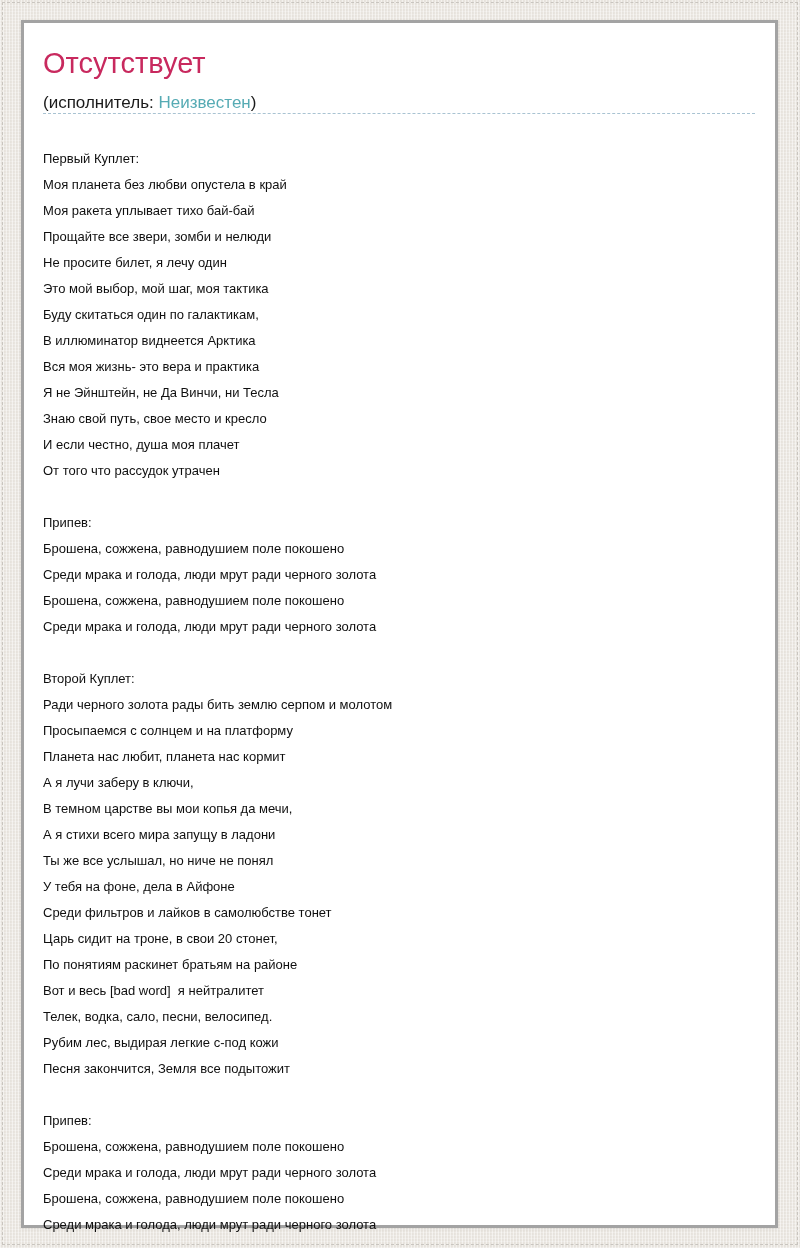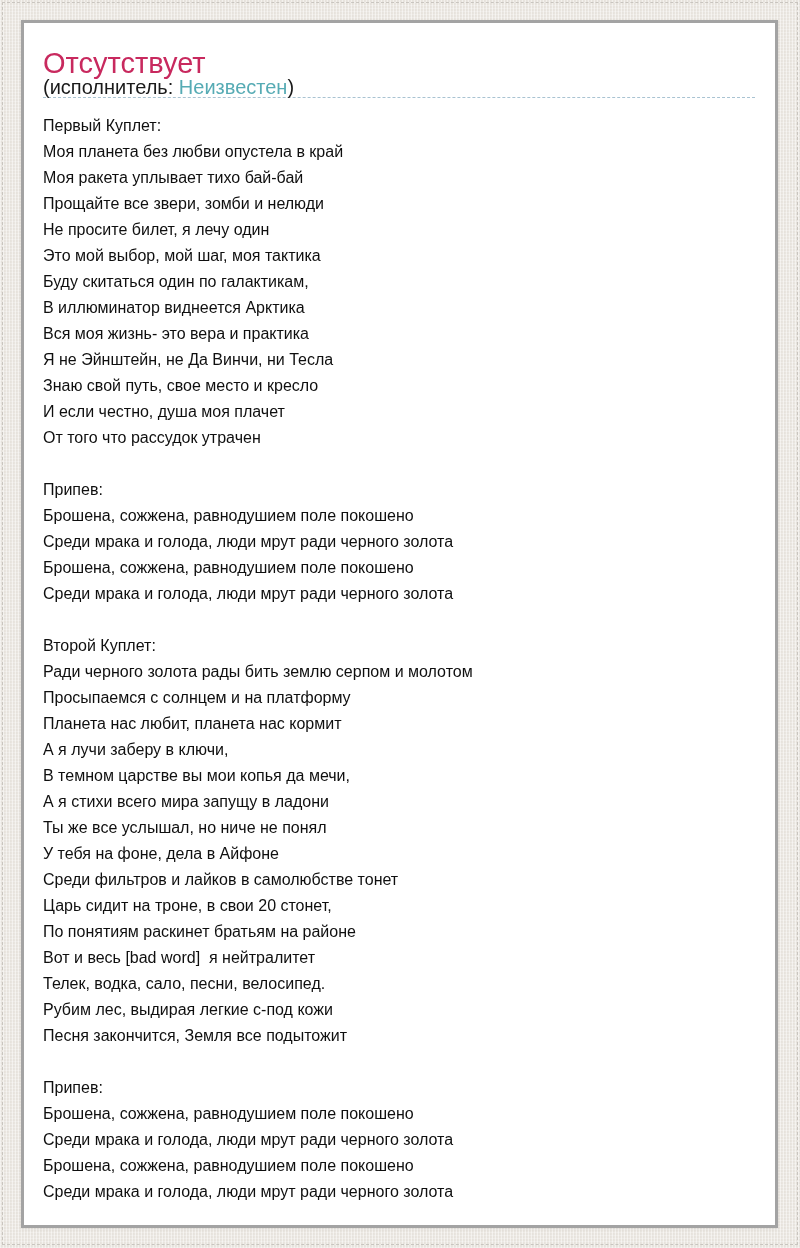--- a/index.html
+++ b/index.html
@@ -40,33 +40,33 @@
     padding-bottom: 1px;
   }
   .song-title {
     font-size: 29px;
     line-height: 30px;
     font-weight: normal;
     color: #c8295e;
     letter-spacing: 0;
   }
   .artist-line {
-    font-size: 20px;
+    font-size: 17px;
     line-height: 18px;
     color: #1a1a1a;
-    margin-top: 0;
+    margin-top: 16px;
   }
   .artist-link {
     color: #56abb4;
     text-decoration: none;
     cursor: pointer;
   }
   .lyrics {
-    margin-top: 15px;
-    font-size: 16px;
+    margin-top: 32px;
+    font-size: 13px;
     line-height: 26px;
     color: #0f0f0f;
     white-space: pre-wrap;
   }
 </style>
 </head>
 <body>
 
 <div class="stitched-border"></div>
 

